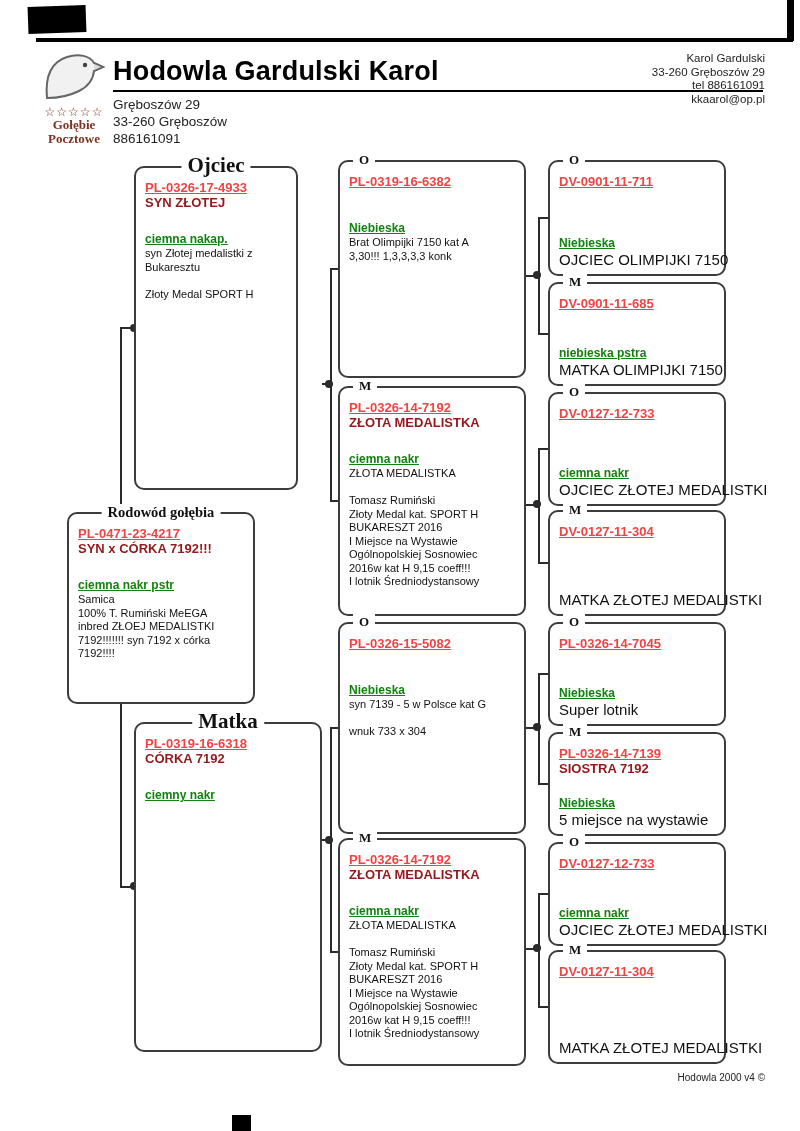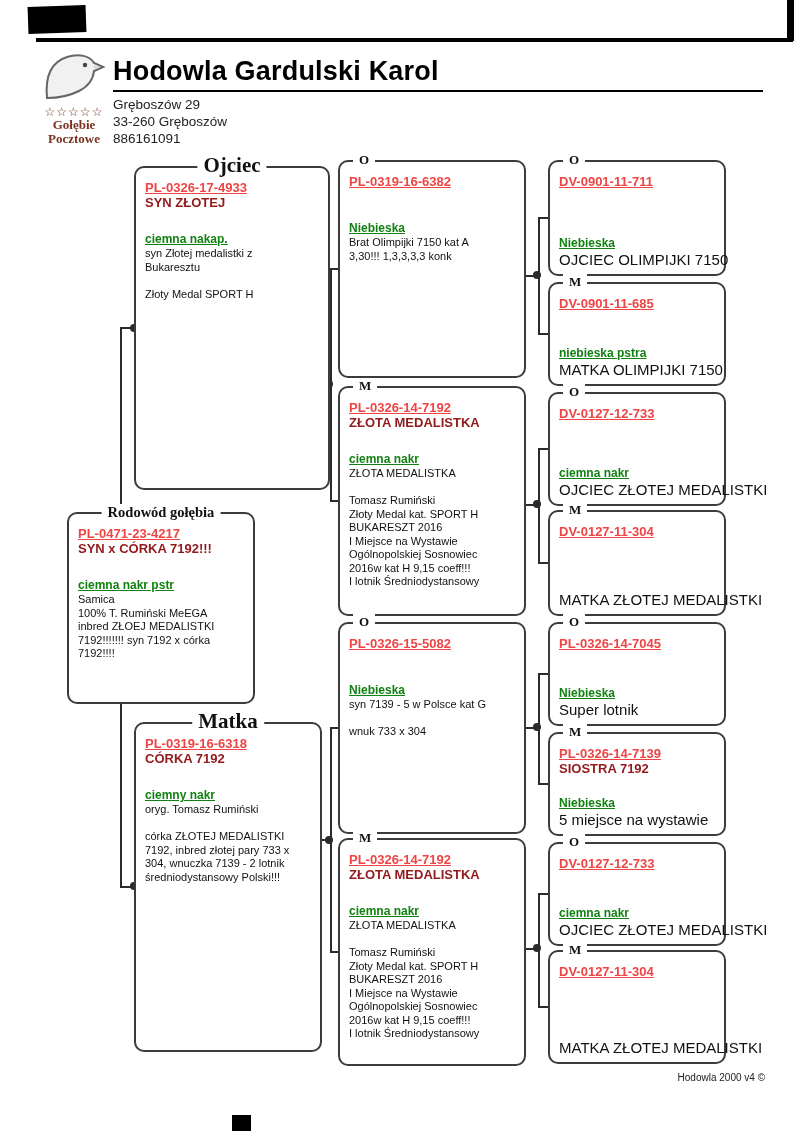--- a/index.html
+++ b/index.html
@@ -73,20 +73,26 @@
     <div class="logo-line">Gołębie</div>
     <div class="logo-line">Pocztowe</div>
   </div>
   <div class="title">Hodowla Gardulski Karol</div>
   <div class="title-rule"></div>
   <div class="address">
       <div class="tline">Gręboszów 29</div>
       <div class="tline">33-260 Gręboszów</div>
       <div class="tline">886161091</div>
     </div>
+  <div class="contact">
+      <div class="tline">Karol Gardulski</div>
+      <div class="tline">33-260 Gręboszów 29</div>
+      <div class="tline">tel 886161091</div>
+      <div class="tline">kkaarol@op.pl</div>
+    </div>
 
   <div class="cline" style="left:120px;top:328px;width:2px;height:559px;"></div>
   <div class="cline" style="left:120px;top:327px;width:16px;height:2px;"></div>
   <div class="cline" style="left:120px;top:886px;width:16px;height:2px;"></div>
 
   <div class="cline" style="left:322px;top:383px;width:10px;height:2px;"></div>
   <div class="cline" style="left:330px;top:268px;width:2px;height:234px;"></div>
   <div class="cline" style="left:330px;top:268px;width:10px;height:2px;"></div>
   <div class="cline" style="left:330px;top:500px;width:10px;height:2px;"></div>
 
@@ -117,21 +123,21 @@
 
   <div class="dot" style="left:130px;top:324px;"></div>
   <div class="dot" style="left:130px;top:882px;"></div>
   <div class="dot" style="left:325px;top:380px;"></div>
   <div class="dot" style="left:325px;top:836px;"></div>
   <div class="dot" style="left:533px;top:271px;"></div>
   <div class="dot" style="left:533px;top:500px;"></div>
   <div class="dot" style="left:533px;top:723px;"></div>
   <div class="dot" style="left:533px;top:944px;"></div>
 
-  <div class="pbox" style="left:134px;top:166px;width:196px;height:324px;">
+  <div class="pbox" style="left:134px;top:166px;width:164px;height:324px;">
     <div class="plabel plabel-big">Ojciec</div>
     <div class="ring">PL-0326-17-4933</div>
     <div class="pname">SYN ZŁOTEJ</div>
     <div class="trait">ciemna nakap.</div>
     <div class="plines">
         <div class="tline">syn Złotej medalistki z</div>
         <div class="tline">Bukaresztu</div>
         <div class="tline">&nbsp;</div>
         <div class="tline">Złoty Medal SPORT H</div>
       </div>
@@ -149,28 +155,20 @@
         <div class="tline">7192!!!!!!! syn 7192 x córka</div>
         <div class="tline">7192!!!!</div>
       </div>
   </div>
 
   <div class="pbox" style="left:134px;top:722px;width:188px;height:330px;">
     <div class="plabel plabel-big">Matka</div>
     <div class="ring">PL-0319-16-6318</div>
     <div class="pname">CÓRKA 7192</div>
     <div class="trait">ciemny nakr</div>
-    <div class="plines">
-        <div class="tline">oryg. Tomasz Rumiński</div>
-        <div class="tline">&nbsp;</div>
-        <div class="tline">córka ZŁOTEJ MEDALISTKI</div>
-        <div class="tline">7192, inbred złotej pary 733 x</div>
-        <div class="tline">304, wnuczka 7139 - 2 lotnik</div>
-        <div class="tline">średniodystansowy Polski!!!</div>
-      </div>
   </div>
 
   <div class="pbox" style="left:338px;top:160px;width:188px;height:218px;">
     <div class="plabel plabel-small">O</div>
     <div class="ring">PL-0319-16-6382</div>
     <div class="pname"></div>
     <div class="trait trait-lg">Niebieska</div>
     <div class="plines">
         <div class="tline">Brat Olimpijki 7150 kat A</div>
         <div class="tline">3,30!!! 1,3,3,3,3 konk</div>

